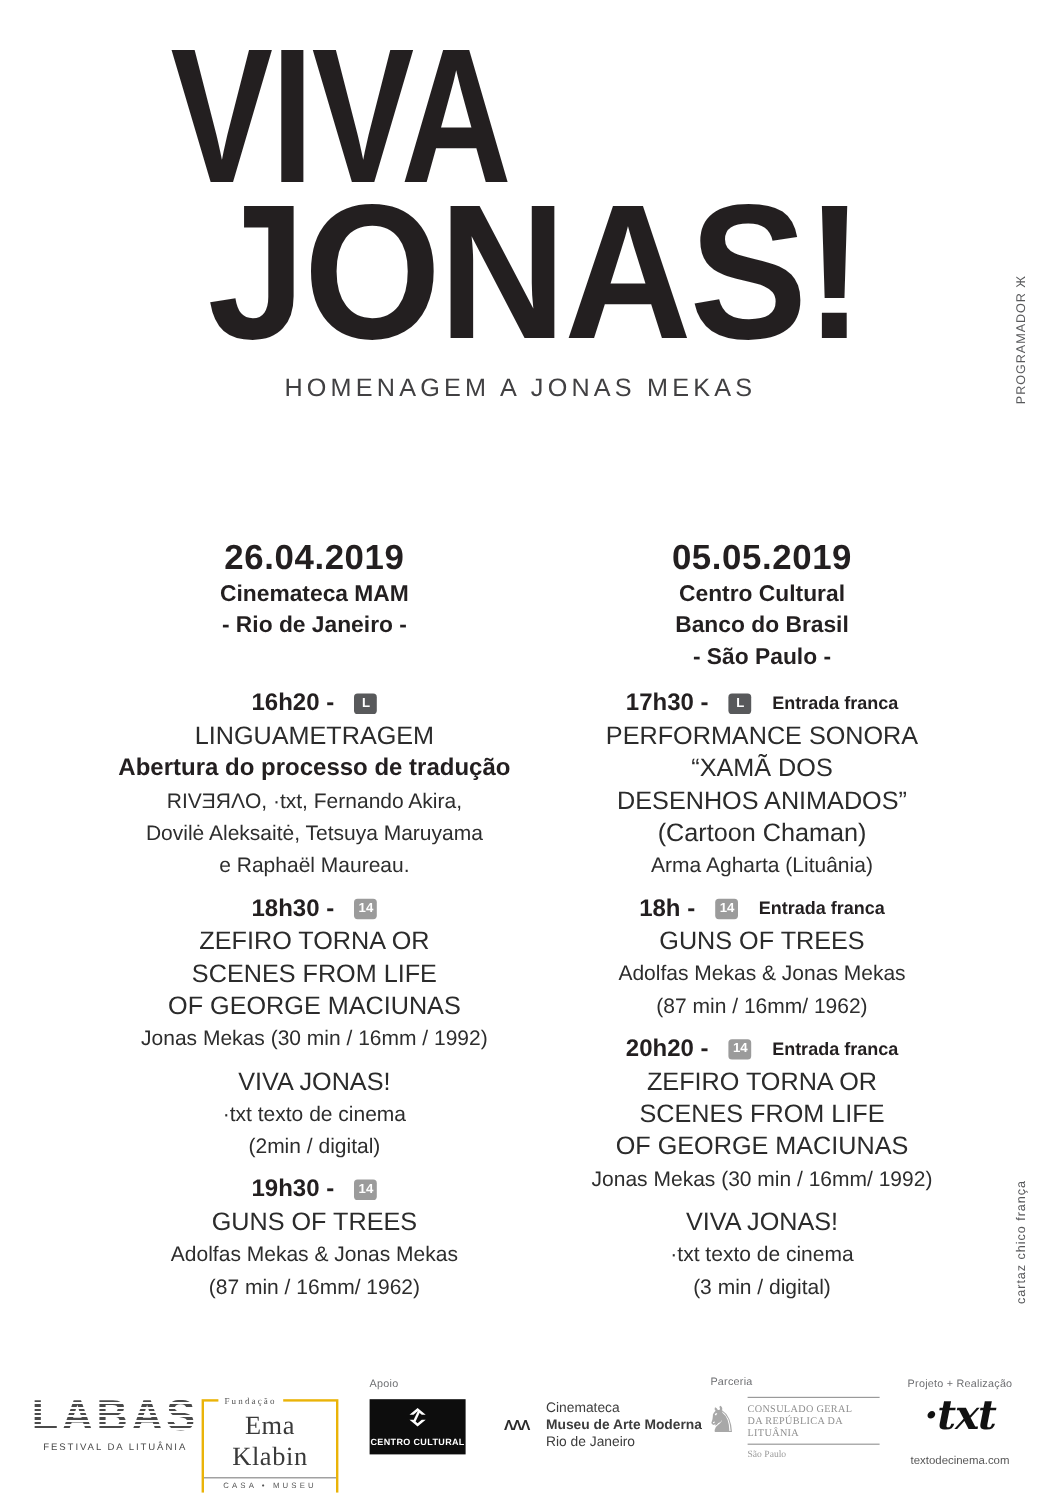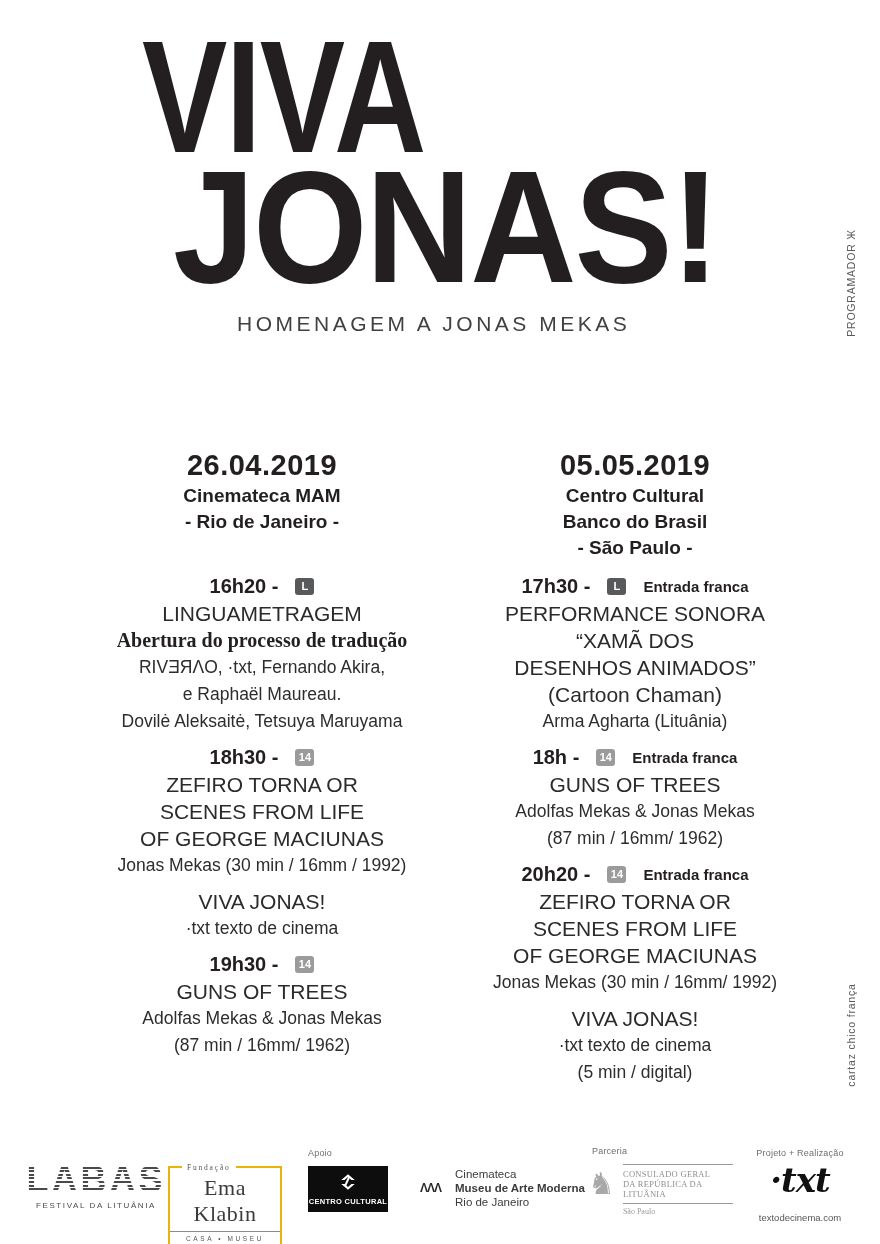--- a/index.html
+++ b/index.html
@@ -25,21 +25,21 @@
   .venue-block{height:125px;}
   .date{font-size:29px;font-weight:bold;letter-spacing:0.5px;line-height:35px;}
   .venue-line{font-size:19px;font-weight:bold;line-height:26px;}
   .event{margin-bottom:9px;}
   .time-line{display:flex;justify-content:center;align-items:center;gap:17px;
     font-size:20px;font-weight:bold;line-height:27px;height:27px;}
   .badge{display:inline-block;min-width:15px;height:17px;line-height:17px;padding:0 2px;
     border-radius:3px;color:#fff;font-size:11px;font-weight:bold;text-align:center;}
   .note{font-size:15px;font-weight:bold;}
   .title-line-ev{font-size:21px;line-height:27px;color:#2b2b2b;}
-  .emphasis-line{font-size:20px;font-weight:bold;line-height:27px;font-family:Liberation Serif, serif;}
+  .emphasis-line{font-size:20px;font-weight:bold;line-height:27px;}
   .detail-line{font-size:17.5px;line-height:27px;color:#2d2d2d;}
   
   .flabel{position:absolute;font-size:9px;color:#6d6e71;letter-spacing:0.2px;}
   .labas{position:absolute;left:26px;top:1163px;width:140px;text-align:center;}
   .labas-name{font-size:36px;font-weight:bold;letter-spacing:3px;line-height:34px;color:#4a4a4a;}
   @supports ((-webkit-background-clip:text)){
     .labas-name{background-image:repeating-linear-gradient(180deg,#4a4a4a 0 2px,#ffffff 2px 3.6px);
       -webkit-background-clip:text;background-clip:text;-webkit-text-fill-color:transparent;}
   }
   .labas-tag{font-size:8px;letter-spacing:1.6px;color:#4a4a4a;margin-top:4px;}
@@ -91,36 +91,37 @@
           <div class="venue-line">- Rio de Janeiro -</div>
         </div>
         <div class="event">
           <div class="time-line">
             <span class="time">16h20 -</span>
             <span class="badge" style="background: rgb(88, 89, 91);">L</span>
           </div>
           <div class="title-line-ev">LINGUAMETRAGEM</div>
           <div class="emphasis-line">Abertura do processo de tradução</div>
           <div class="detail-line">RIVƎЯΛO, ·txt, Fernando Akira,</div>
+          <div class="detail-line">Dovilė Aleksaitė, Tetsuya Maruyama</div>
           <div class="detail-line">e Raphaël Maureau.</div>
-          <div class="detail-line">Dovilė Aleksaitė, Tetsuya Maruyama</div>
         </div>
         <div class="event">
           <div class="time-line">
             <span class="time">18h30 -</span>
             <span class="badge" style="background: rgb(155, 155, 155);">14</span>
           </div>
           <div class="title-line-ev">ZEFIRO TORNA OR</div>
           <div class="title-line-ev">SCENES FROM LIFE</div>
           <div class="title-line-ev">OF GEORGE MACIUNAS</div>
           <div class="detail-line">Jonas Mekas (30 min / 16mm / 1992)</div>
         </div>
         <div class="event">
           <div class="title-line-ev">VIVA JONAS!</div>
           <div class="detail-line">·txt texto de cinema</div>
+          <div class="detail-line">(2min / digital)</div>
         </div>
         <div class="event">
           <div class="time-line">
             <span class="time">19h30 -</span>
             <span class="badge" style="background: rgb(155, 155, 155);">14</span>
           </div>
           <div class="title-line-ev">GUNS OF TREES</div>
           <div class="detail-line">Adolfas Mekas &amp; Jonas Mekas</div>
           <div class="detail-line">(87 min / 16mm/ 1962)</div>
         </div>
@@ -161,21 +162,21 @@
             <span class="note">Entrada franca</span>
           </div>
           <div class="title-line-ev">ZEFIRO TORNA OR</div>
           <div class="title-line-ev">SCENES FROM LIFE</div>
           <div class="title-line-ev">OF GEORGE MACIUNAS</div>
           <div class="detail-line">Jonas Mekas (30 min / 16mm/ 1992)</div>
         </div>
         <div class="event">
           <div class="title-line-ev">VIVA JONAS!</div>
           <div class="detail-line">·txt texto de cinema</div>
-          <div class="detail-line">(5 min / digital)</div>
+          <div class="detail-line">(3 min / digital)</div>
         </div>
       </section>
     </div>
 
   <div class="labas">
     <div class="labas-name">LABAS</div>
     <div class="labas-tag">FESTIVAL DA LITUÂNIA</div>
   </div>
 
   <div class="ema">

